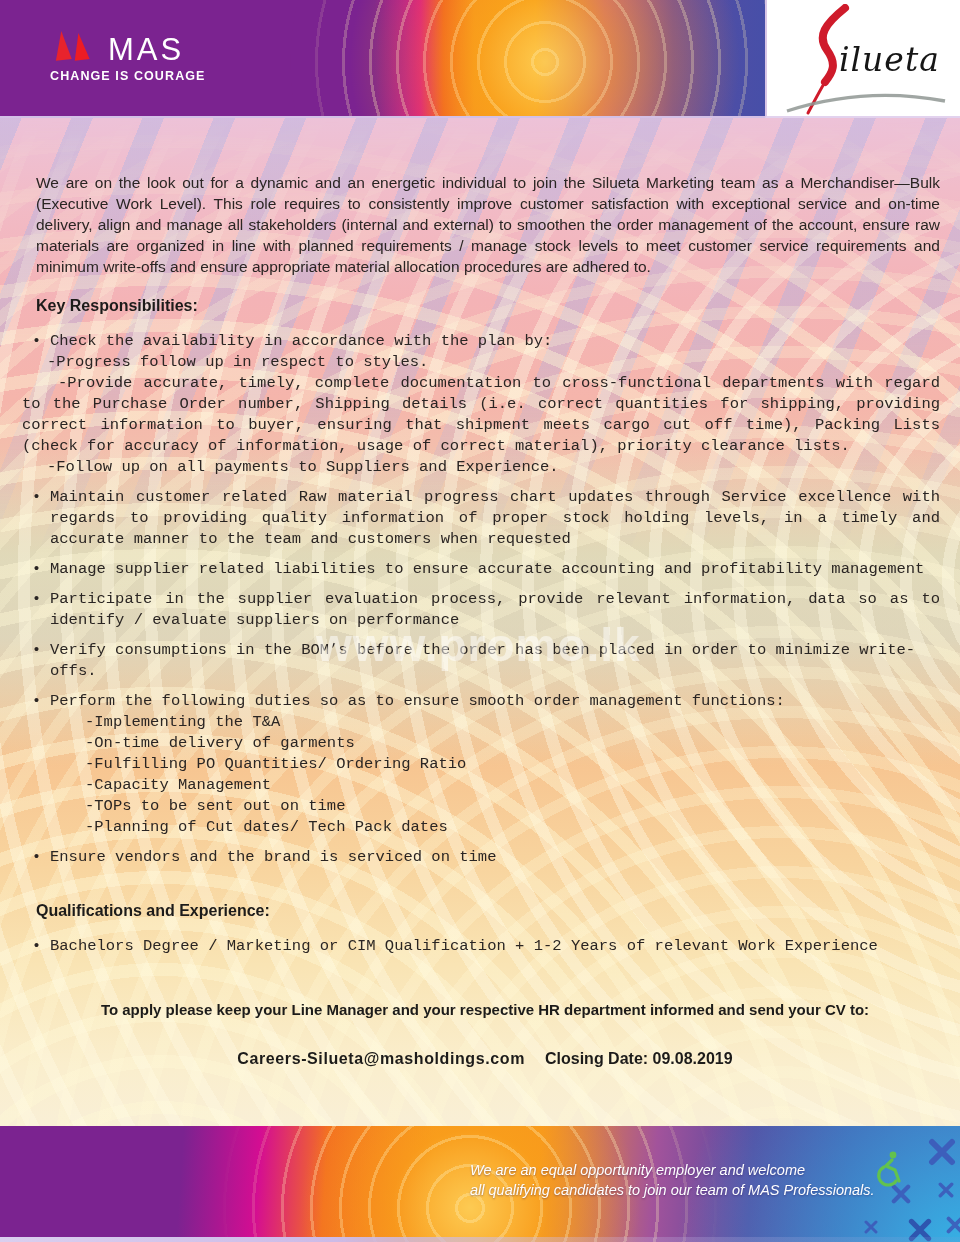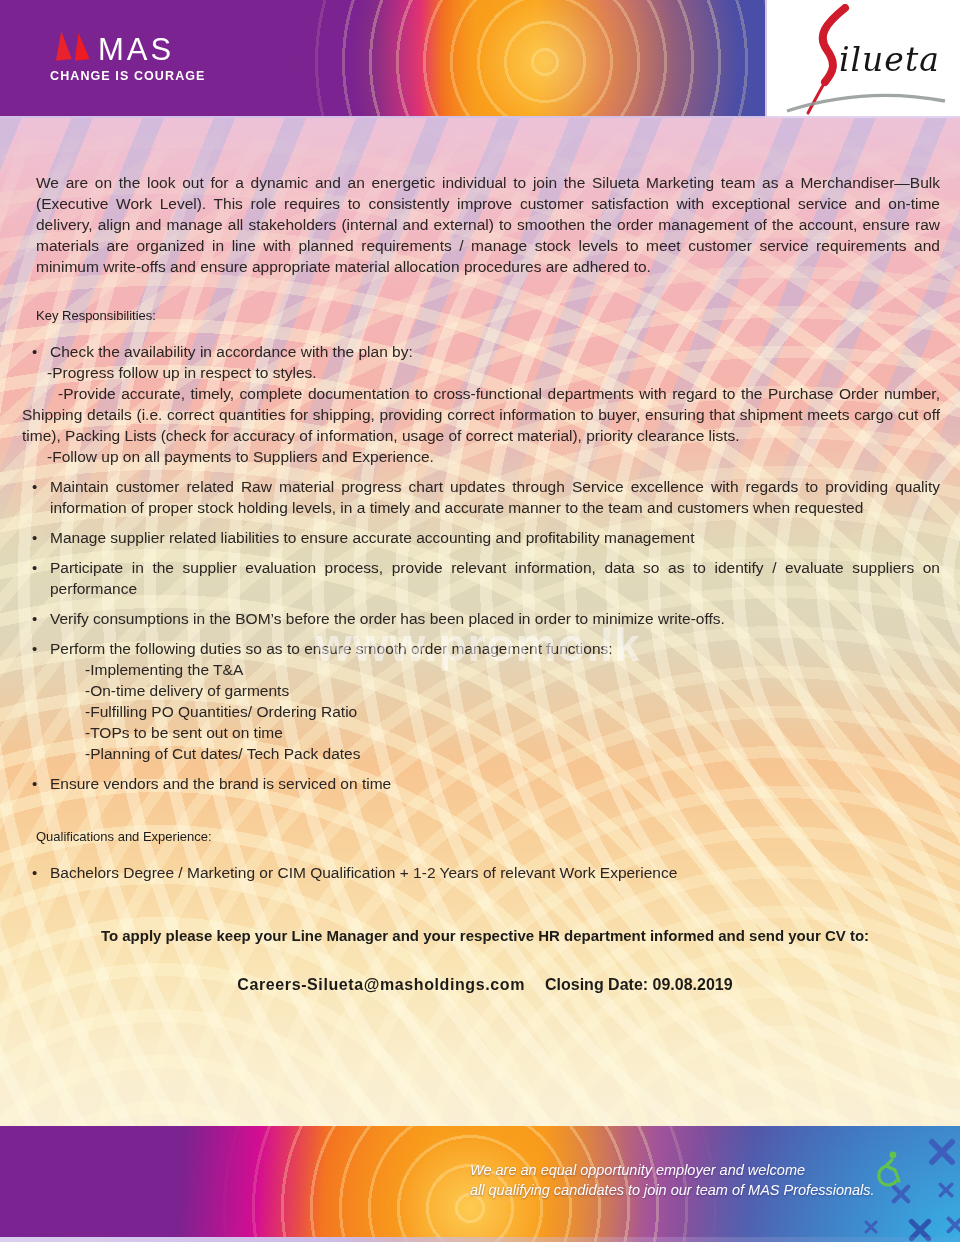--- a/index.html
+++ b/index.html
@@ -20,21 +20,21 @@
       radial-gradient(circle at 545px 62px, rgba(255,216,96,0.75) 0px, rgba(250,166,26,0.55) 70px, rgba(247,148,29,0.28) 130px, rgba(247,148,29,0) 195px),
       linear-gradient(90deg,#7b2390 0%,#7b2390 49%,#b51597 53%,#d90f90 55%,#f05a22 58%,#f7941d 62%,#f9a11d 70%,#c05a92 79%,#6a4aa0 88%,#4c4ea6 96%,#474fa8 100%);
   }
   .header-band::before {
     content:""; position:absolute; inset:0;
     background:repeating-radial-gradient(circle at 545px 62px, rgba(255,240,185,0) 0 11px, rgba(255,240,185,0.30) 11px 14px, rgba(255,240,185,0) 14px 27px);
     -webkit-mask:radial-gradient(circle at 545px 62px,#000 0 190px,transparent 255px);
             mask:radial-gradient(circle at 545px 62px,#000 0 190px,transparent 255px);
   }
   .mas-logo { position:absolute; left:50px; top:28px; }
-  .mas-row { display:flex; align-items:flex-end; gap:6px; }
+  .mas-row { display:flex; align-items:flex-end; gap:16px; }
   .mas-text { color:#fff; font-size:31px; line-height:30px; letter-spacing:3px; font-weight:400; }
   .mas-tagline { color:#fff; font-size:12.5px; font-weight:700; letter-spacing:1.1px; margin-top:4px; }
   .silueta-box {
     position:relative; width:195px; height:100%; background:#ffffff;
     border-left:2px solid #d9c6e6; border-bottom:2px solid #e2d2ee;text-align:right;
   }
   .silueta-s { position:absolute; left:38px; top:4px; }
   .silueta-text {
     position:absolute; left:72px; top:40px;
     font-family:"DejaVu Serif","Liberation Serif",serif;
@@ -60,23 +60,23 @@
     background:
       repeating-radial-gradient(circle at 1080px 460px, rgba(255,250,228,0.40) 0 12px, rgba(255,250,228,0) 12px 42px),
       repeating-radial-gradient(circle at 160px 1180px, rgba(255,248,214,0.42) 0 13px, rgba(255,248,214,0) 13px 46px),
       repeating-radial-gradient(circle at 780px 1120px, rgba(255,248,214,0.30) 0 12px, rgba(255,248,214,0) 12px 40px);
     -webkit-mask:linear-gradient(180deg,transparent 0%,#000 22%,#000 100%);
             mask:linear-gradient(180deg,transparent 0%,#000 22%,#000 100%);
   }
   .content { position:relative; z-index:2; padding:30px 20px 0 30px; font-size:15.5px; line-height:21px; }
   .page-title { font-size:27px; font-weight:700; color:#1c1b1a; margin-left:-8px; letter-spacing:-0.2px; }
   .intro { margin:24px 0 0 6px; text-align:justify; }
-  .sec-heading { font-size:13px; font-weight:400; color:#1c1b1a; margin:28px 0 0 6px; }
+  .sec-heading { font-size:16px; font-weight:700; color:#1c1b1a; margin:18px 0 0 6px; }
   ul.bullets { list-style:none; margin-top:15px; }
-  ul.bullets li { position:relative; padding-left:20px; margin-bottom:9px; }
+  ul.bullets li { position:relative; padding-left:20px; margin-bottom:9px;font-family:Liberation Mono, monospace; }
   ul.bullets li::before { content:"\2022"; position:absolute; left:2px; top:0; font-size:15px; }
   .li-text { display:block; }
   .just { text-align:justify; }
   .subs .sub { margin-left:-3px; }
   .subs .sub.outdent { margin-left:-28px; text-indent:36px; text-align:justify; }
   .subs.indent2 .sub { margin-left:35px; }
   .qual-gap { margin-top:32px; }
   .apply-line { margin-top:42px; text-align:center; font-weight:700; color:#1c1b1a; font-size:15px; }
   .email-row { margin-top:28px; display:flex; justify-content:center; gap:20px; font-weight:700; font-size:16px; color:#1c1b1a; }
   .email-row a { color:#1c1b1a; text-decoration:none; letter-spacing:0.6px; }
@@ -177,20 +177,21 @@
         </li>
         <li>
           <span class="li-text">Verify consumptions in the BOM’s before the order has been placed in order to minimize write-offs.</span>
         </li>
         <li>
           <span class="li-text">Perform the following duties so as to ensure smooth order management functions:</span>
           <div class="subs indent2">
             <div class="sub">-Implementing the T&amp;A</div>
             <div class="sub">-On-time delivery of garments</div>
             <div class="sub">-Fulfilling PO Quantities/ Ordering Ratio</div>
+            <div class="sub">-Capacity Management</div>
             <div class="sub">-TOPs to be sent out on time</div>
             <div class="sub">-Planning of Cut dates/ Tech Pack dates</div>
           </div>
         </li>
         <li>
           <span class="li-text">Ensure vendors and the brand is serviced on time</span>
         </li>
       </ul>
 
       <h2 class="sec-heading qual-gap">Qualifications and Experience:</h2>

